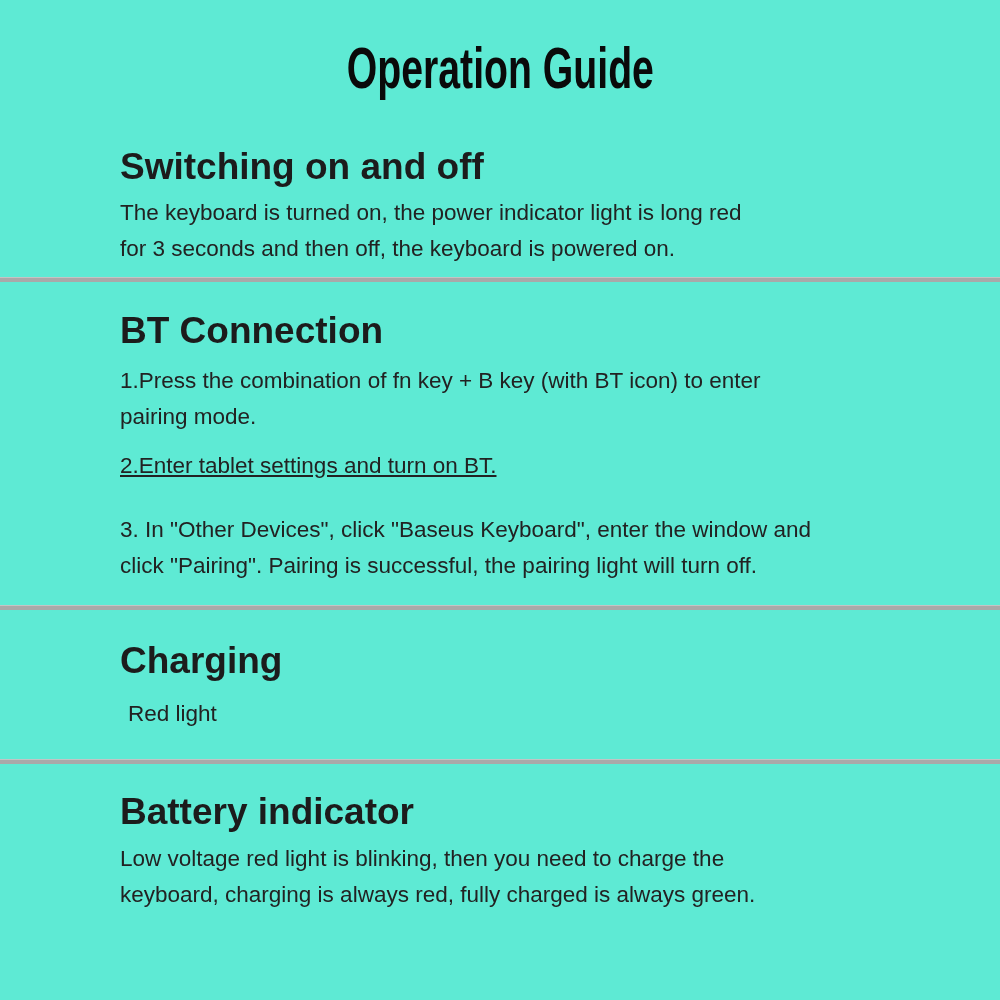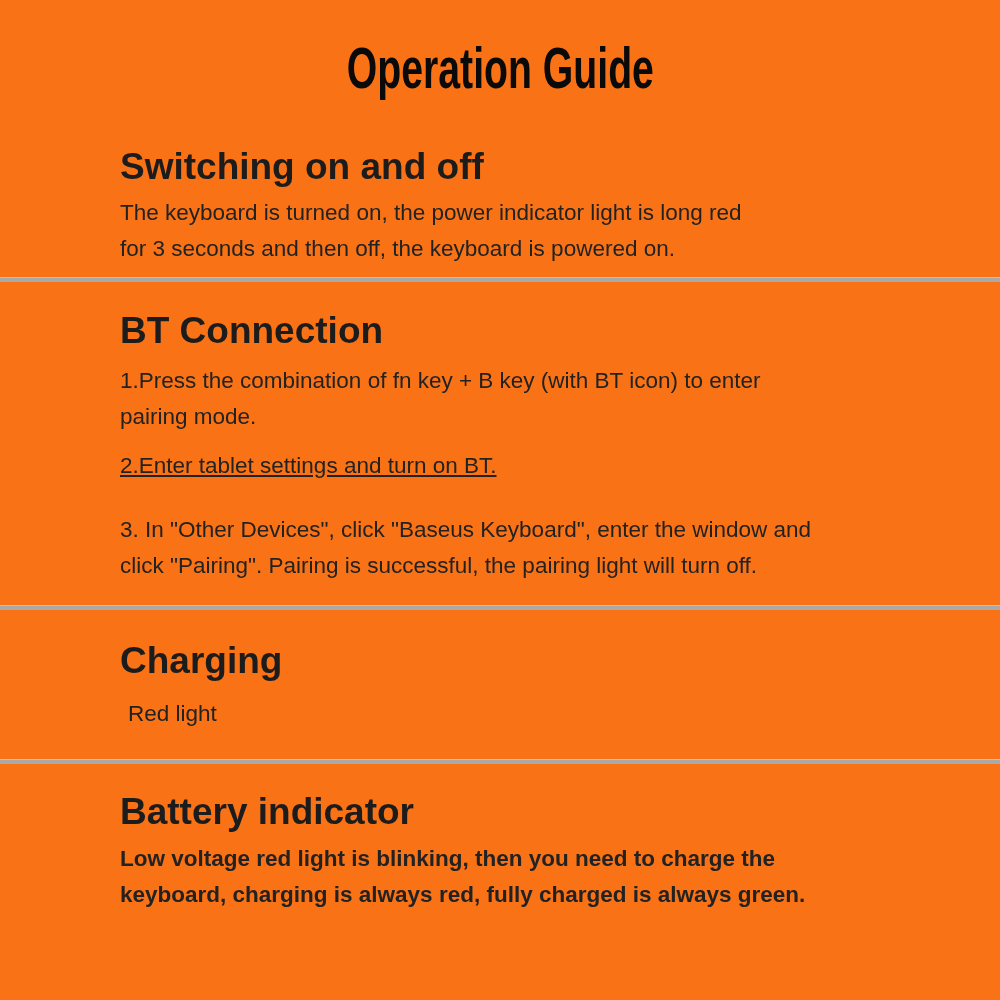--- a/index.html
+++ b/index.html
@@ -4,21 +4,21 @@
 <style>
   html, body {
     margin: 0;
     padding: 0;
     background: #ffffff;
   }
   .page {
     position: relative;
     width: 1000px;
     height: 1000px;
-    background: #f97316;
+    background: #5eead4;
     overflow: hidden;
     font-family: "Liberation Sans", sans-serif;
     color: #1b1b1b;
   }
   .doc-title {
     margin: 42px 0 0 0;
     text-align: center;
     font-size: 56px;
     line-height: 52px;
     font-weight: bold;
@@ -62,21 +62,21 @@
   .divider-1   { margin-top: 10px; }
   .s2 h2       { margin-top: 29px; }
   .s2 .para-1  { margin-top: 12px; }
   .s2 .para-2  { margin-top: 13px; text-decoration: underline; }
   .s2 .para-3  { margin-top: 28px; }
   .divider-2   { margin-top: 21px; }
   .s3 h2       { margin-top: 31px; }
   .s3 .para    { margin-top: 15px; }
   .divider-3   { margin-top: 27px; }
   .s4 h2       { margin-top: 28px; }
-  .s4 .para    { margin-top: 9px; font-weight: bold; }
+  .s4 .para    { margin-top: 9px; }
 
   .divider {
     border: none;
     margin-left: 0;
     margin-right: 0;
     margin-bottom: 0;
     width: 1000px;
     height: 4px;
     background: #a9a9a9;
     border-top: 1px solid #c4c4c4;

